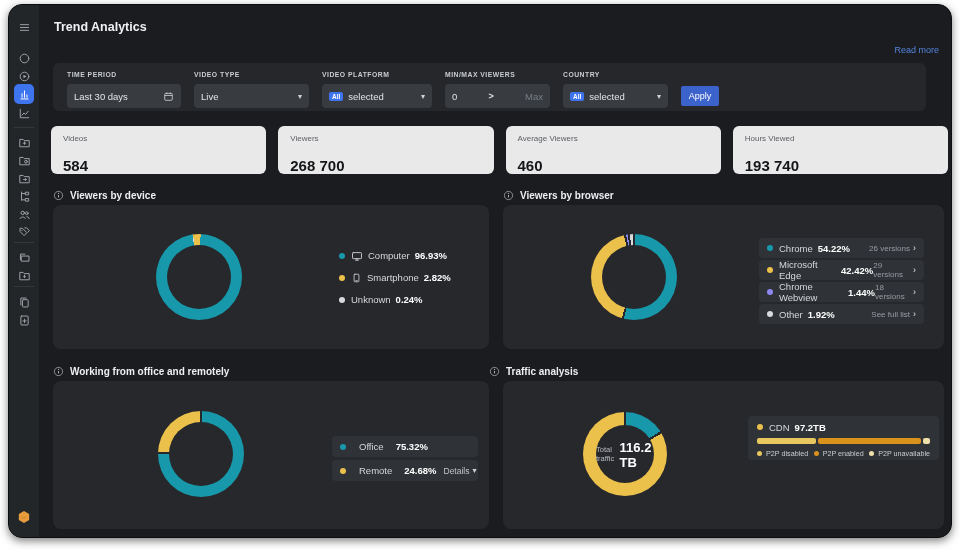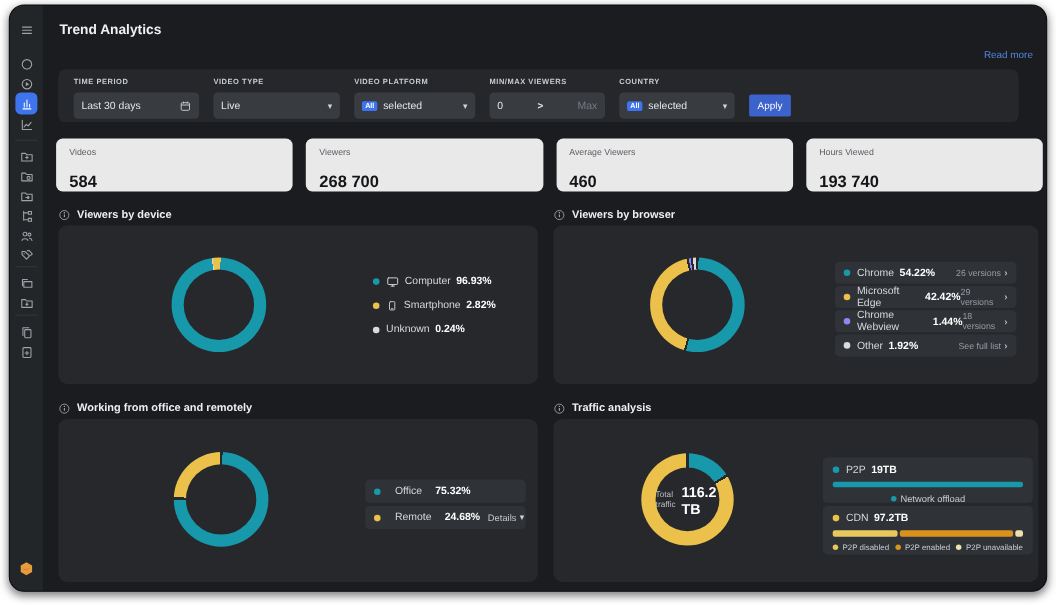--- a/index.html
+++ b/index.html
@@ -365,52 +365,38 @@
         <span class="leg-label">Remote</span>
         <span class="leg-value">24.68%</span>
         <span class="details">
           <span>Details</span>
           <span class="caret" style="margin-left:0">▾</span>
         </span>
       </div>
     </div>
   </div>
 
-  <div class="ptitle" style="left:494px;top:361px">
+  <div class="ptitle" style="left:480px;top:361px">
     <span class="info-ic">
       <svg width="11" height="11" viewBox="0 0 16 16" fill="none">
           <circle cx="8" cy="8" r="6" stroke="#b9bcc0"></circle>
           <path d="M8 7.2v3.6" stroke="#b9bcc0" stroke-width="1.3"></path>
           <circle cx="8" cy="4.9" r=".9" fill="#b9bcc0"></circle>
         </svg>
       </span>
     <span>Traffic analysis</span>
   </div>
   <div class="pbody" style="left:494px;top:376px;width:441px;height:148px">
     <div class="donut donut-lg" style="left: 80px; top: 31px; background: conic-gradient(rgb(38, 40, 44) 0%, rgb(38, 40, 44) 0.5%, rgb(23, 153, 171) 0.5%, rgb(23, 153, 171) 15.8511%, rgb(38, 40, 44) 15.8511%, rgb(38, 40, 44) 16.3511%, rgb(38, 40, 44) 16.3511%, rgb(38, 40, 44) 16.8511%, rgb(236, 193, 75) 16.8511%, rgb(236, 193, 75) 99.5%, rgb(38, 40, 44) 99.5%, rgb(38, 40, 44) 100%);">
       <div class="hole">
         <span class="tt-label">Total traffic</span>
         <span class="tt-value">116.2 TB</span>
       </div>
     </div>
     <div class="tr-cards">
-      <div class="tcard" style="height:41px">
-        <div class="tcard-row">
-          <span class="dot" style="background: rgb(23, 153, 171);"></span>
-          <span class="leg-label">P2P</span>
-          <span class="leg-value">19TB</span>
-        </div>
-        <div class="segbar">
-            <div style="flex: 100 1 0%; background: rgb(23, 153, 171);"></div>
-          </div>
-        <div class="offload">
-          <span class="dot-sm" style="background: rgb(23, 153, 171);"></span>
-          <span>Network offload</span>
-        </div>
-      </div>
       <div class="tcard" style="height:44px">
         <div class="tcard-row">
           <span class="dot" style="background: rgb(236, 193, 75);"></span>
           <span class="leg-label">CDN</span>
           <span class="leg-value">97.2TB</span>
         </div>
         <div class="segbar tall">
             <div style="flex: 35 1 0%; background: rgb(232, 199, 95);"></div>
             <div style="flex: 61 1 0%; background: rgb(217, 147, 28);"></div>
             <div style="flex: 4 1 0%; background: rgb(239, 224, 171);"></div>

